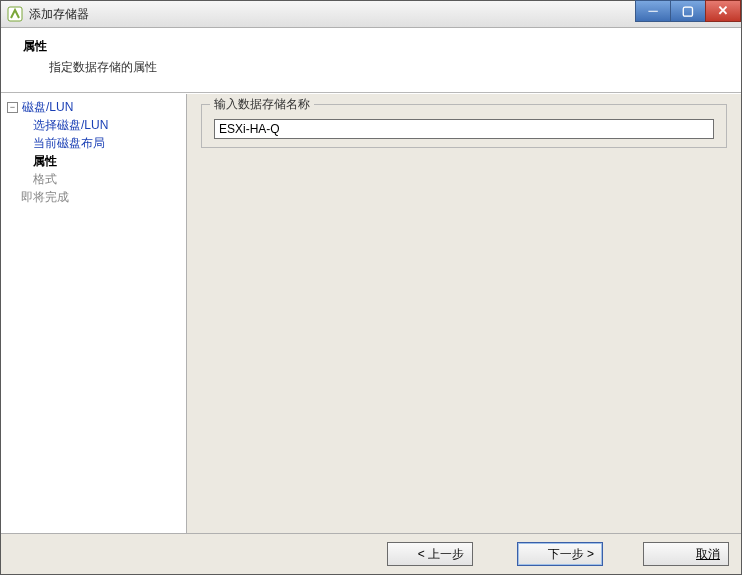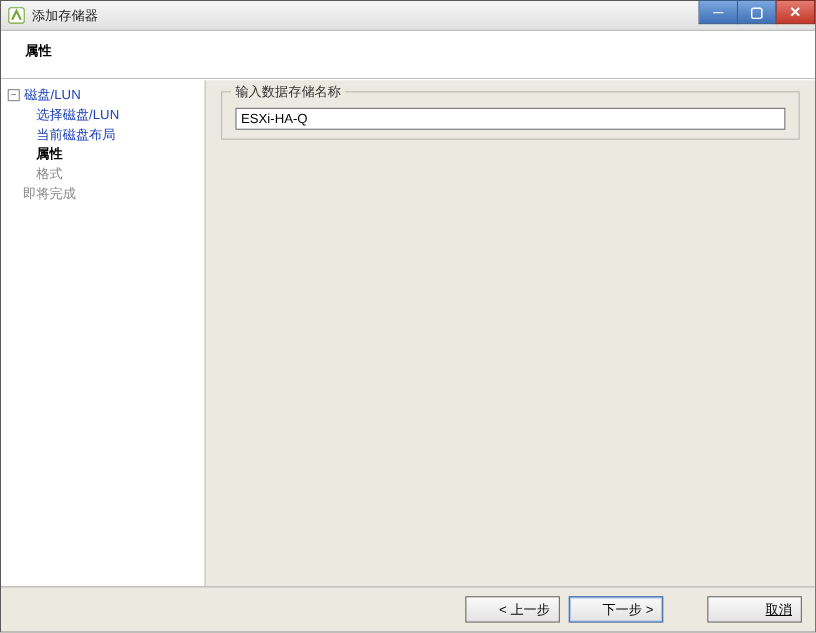--- a/index.html
+++ b/index.html
@@ -180,20 +180,21 @@
     border: 1px solid #6b6b6b;
     background: linear-gradient(to bottom, #fafafa, #e3e3e3);
     font-size: 12px;
     cursor: pointer;
     padding: 0 8px;
     text-align: right;
   }
   .btn.default {
     border: 1px solid #3a5fa8;
     box-shadow: inset 0 0 0 1px #9fc0e8;
+    margin-left: 36px;
   }
 </style>
 </head>
 <body>
 
 <div class="window">
 
   <div class="title-bar">
     <span class="app-icon">
       <svg width="16" height="16" viewBox="0 0 16 16">
@@ -210,20 +211,21 @@
         <span class="glyph">▢</span>
       </div>
       <div class="win-btn close">
         <span class="x-shape">✕</span>
       </div>
     </div>
   </div>
 
   <div class="header-area">
     <div class="heading">属性</div>
+    <div class="subtext">指定数据存储的属性</div>
   </div>
 
   <div class="body-split">
 
     <div class="nav-col">
       <div class="nav-row">
         <span class="treeexp">−</span>
         <span class="nav-link">磁盘/LUN</span>
       </div>
       <div class="nav-row nav-indent">

